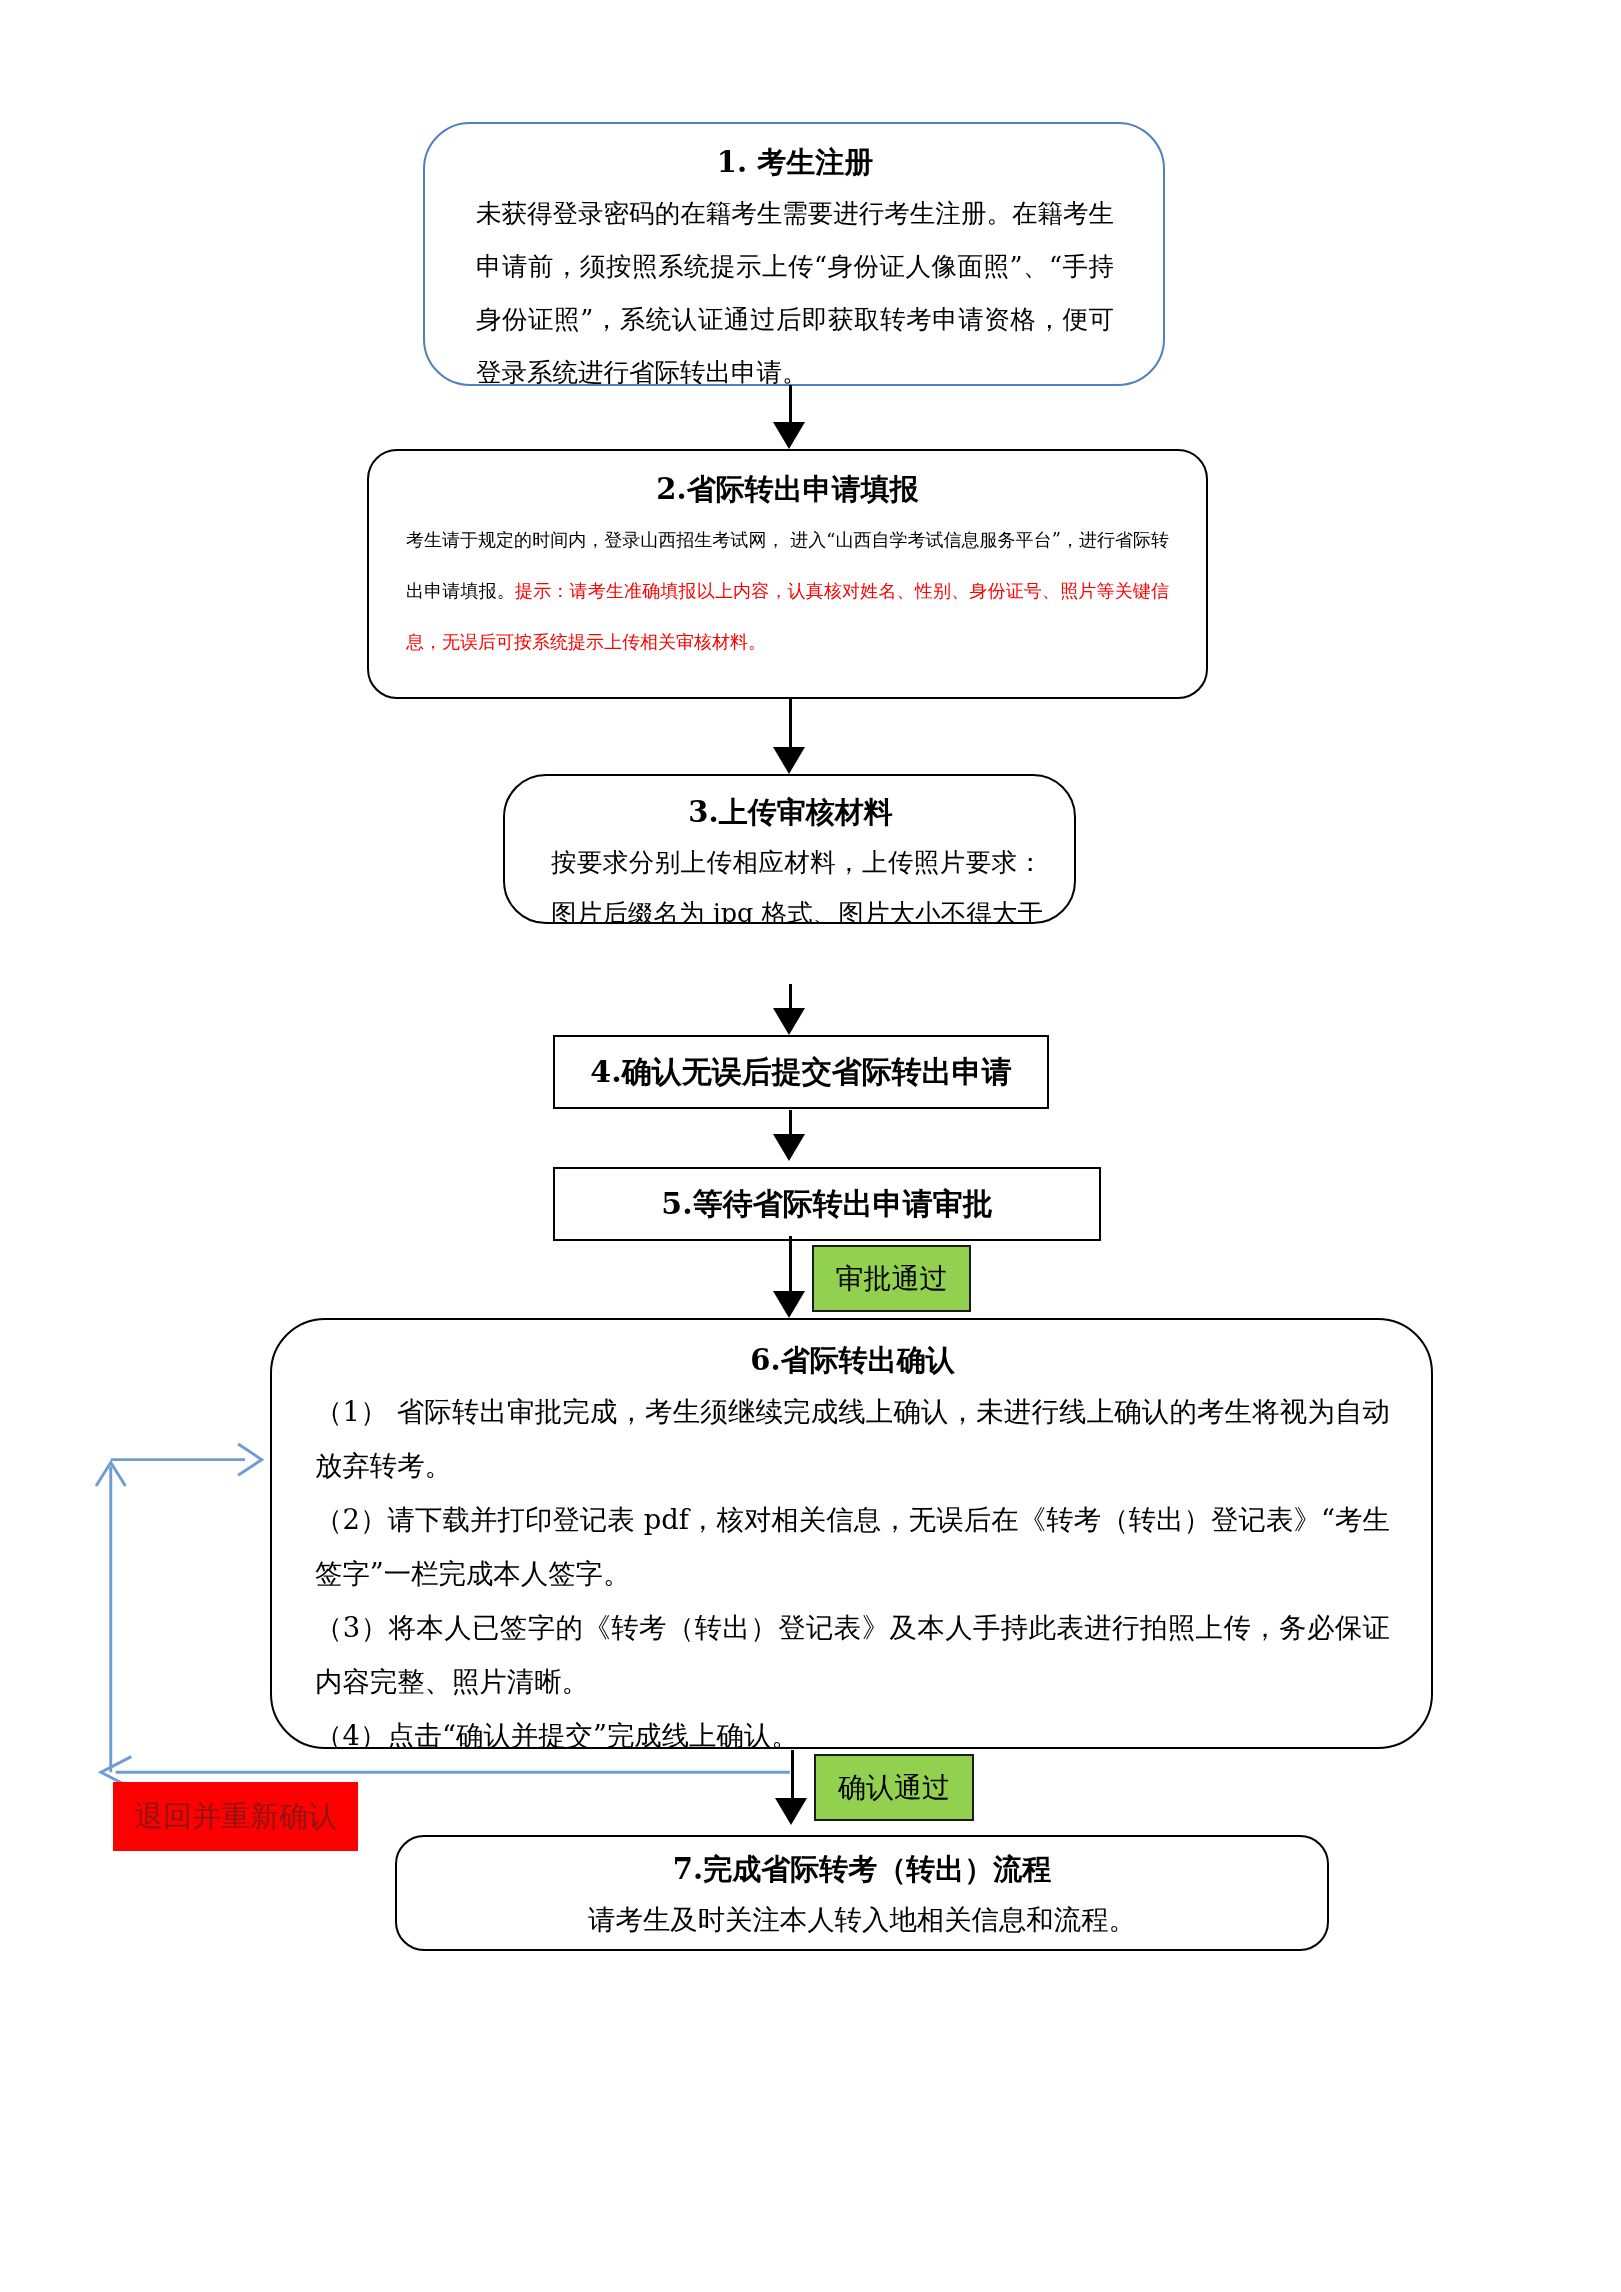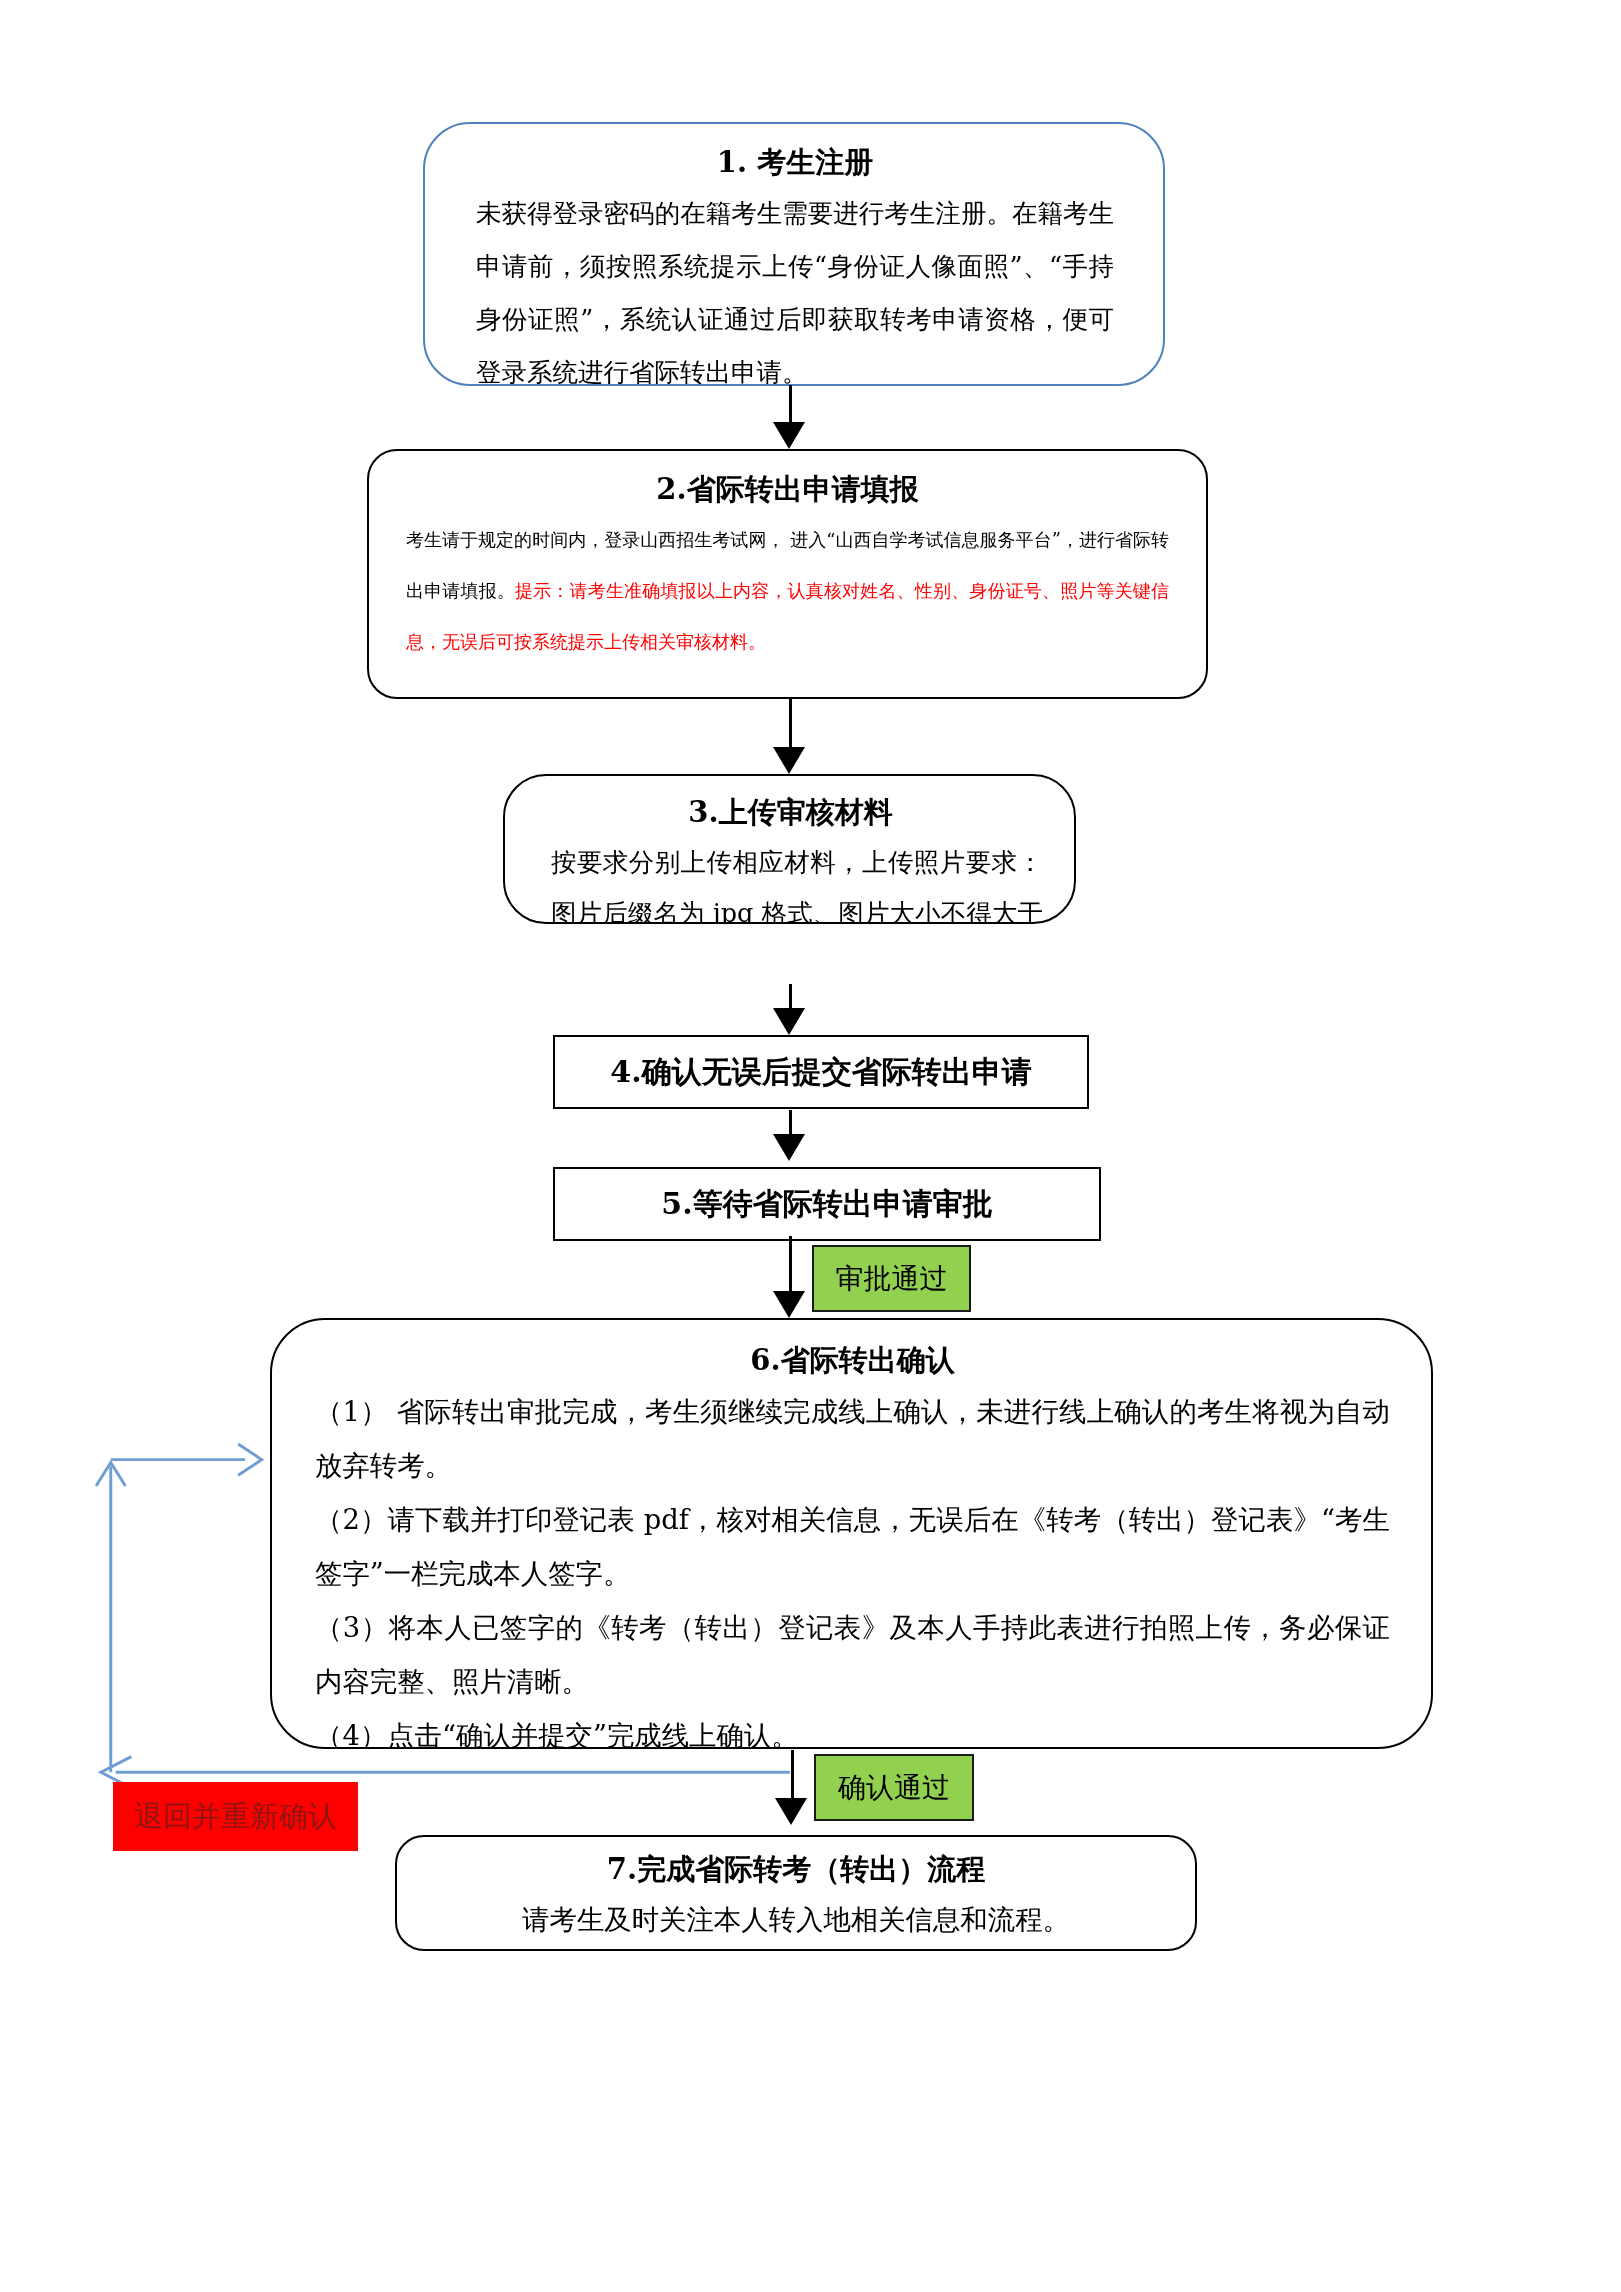--- a/index.html
+++ b/index.html
@@ -53,30 +53,30 @@
   .step3 .body { font-size: 25.5px; line-height: 51px; margin-left: 13px; }
   .bar {
     position: absolute;
     box-sizing: border-box;
     border: 2.9px solid #000000;
     background: #ffffff;
     display: flex; align-items: center; justify-content: center;
     font-weight: bold;
     font-size: 30px;
   }
-  .step4 { left: 553px; top: 1035px; width: 536px; height: 74px; }
+  .step4 { left: 553px; top: 1035px; width: 496px; height: 74px; }
   .step5 { left: 553px; top: 1167px; width: 548px; height: 74px; }
   .step6 {
     left: 270px; top: 1318px; width: 1163px; height: 431px;
     border-radius: 55px;
     padding: 15.7px 41px 0 43px;
   }
   .step6 .body { font-size: 27.4px; line-height: 54px; margin: 0; }
   .step7 {
-    left: 395px; top: 1835px; width: 802px; height: 116px;
+    left: 395px; top: 1835px; width: 934px; height: 116px;
     border-radius: 29px;
     padding-top: 7.8px;
   }
   .step7 .body { text-align: center; font-size: 27.4px; line-height: 51px; }
   
   .pass-label {
     position: absolute;
     box-sizing: border-box;
     background: var(--pass-label-bg);
     border: 2px solid var(--pass-label-border);

